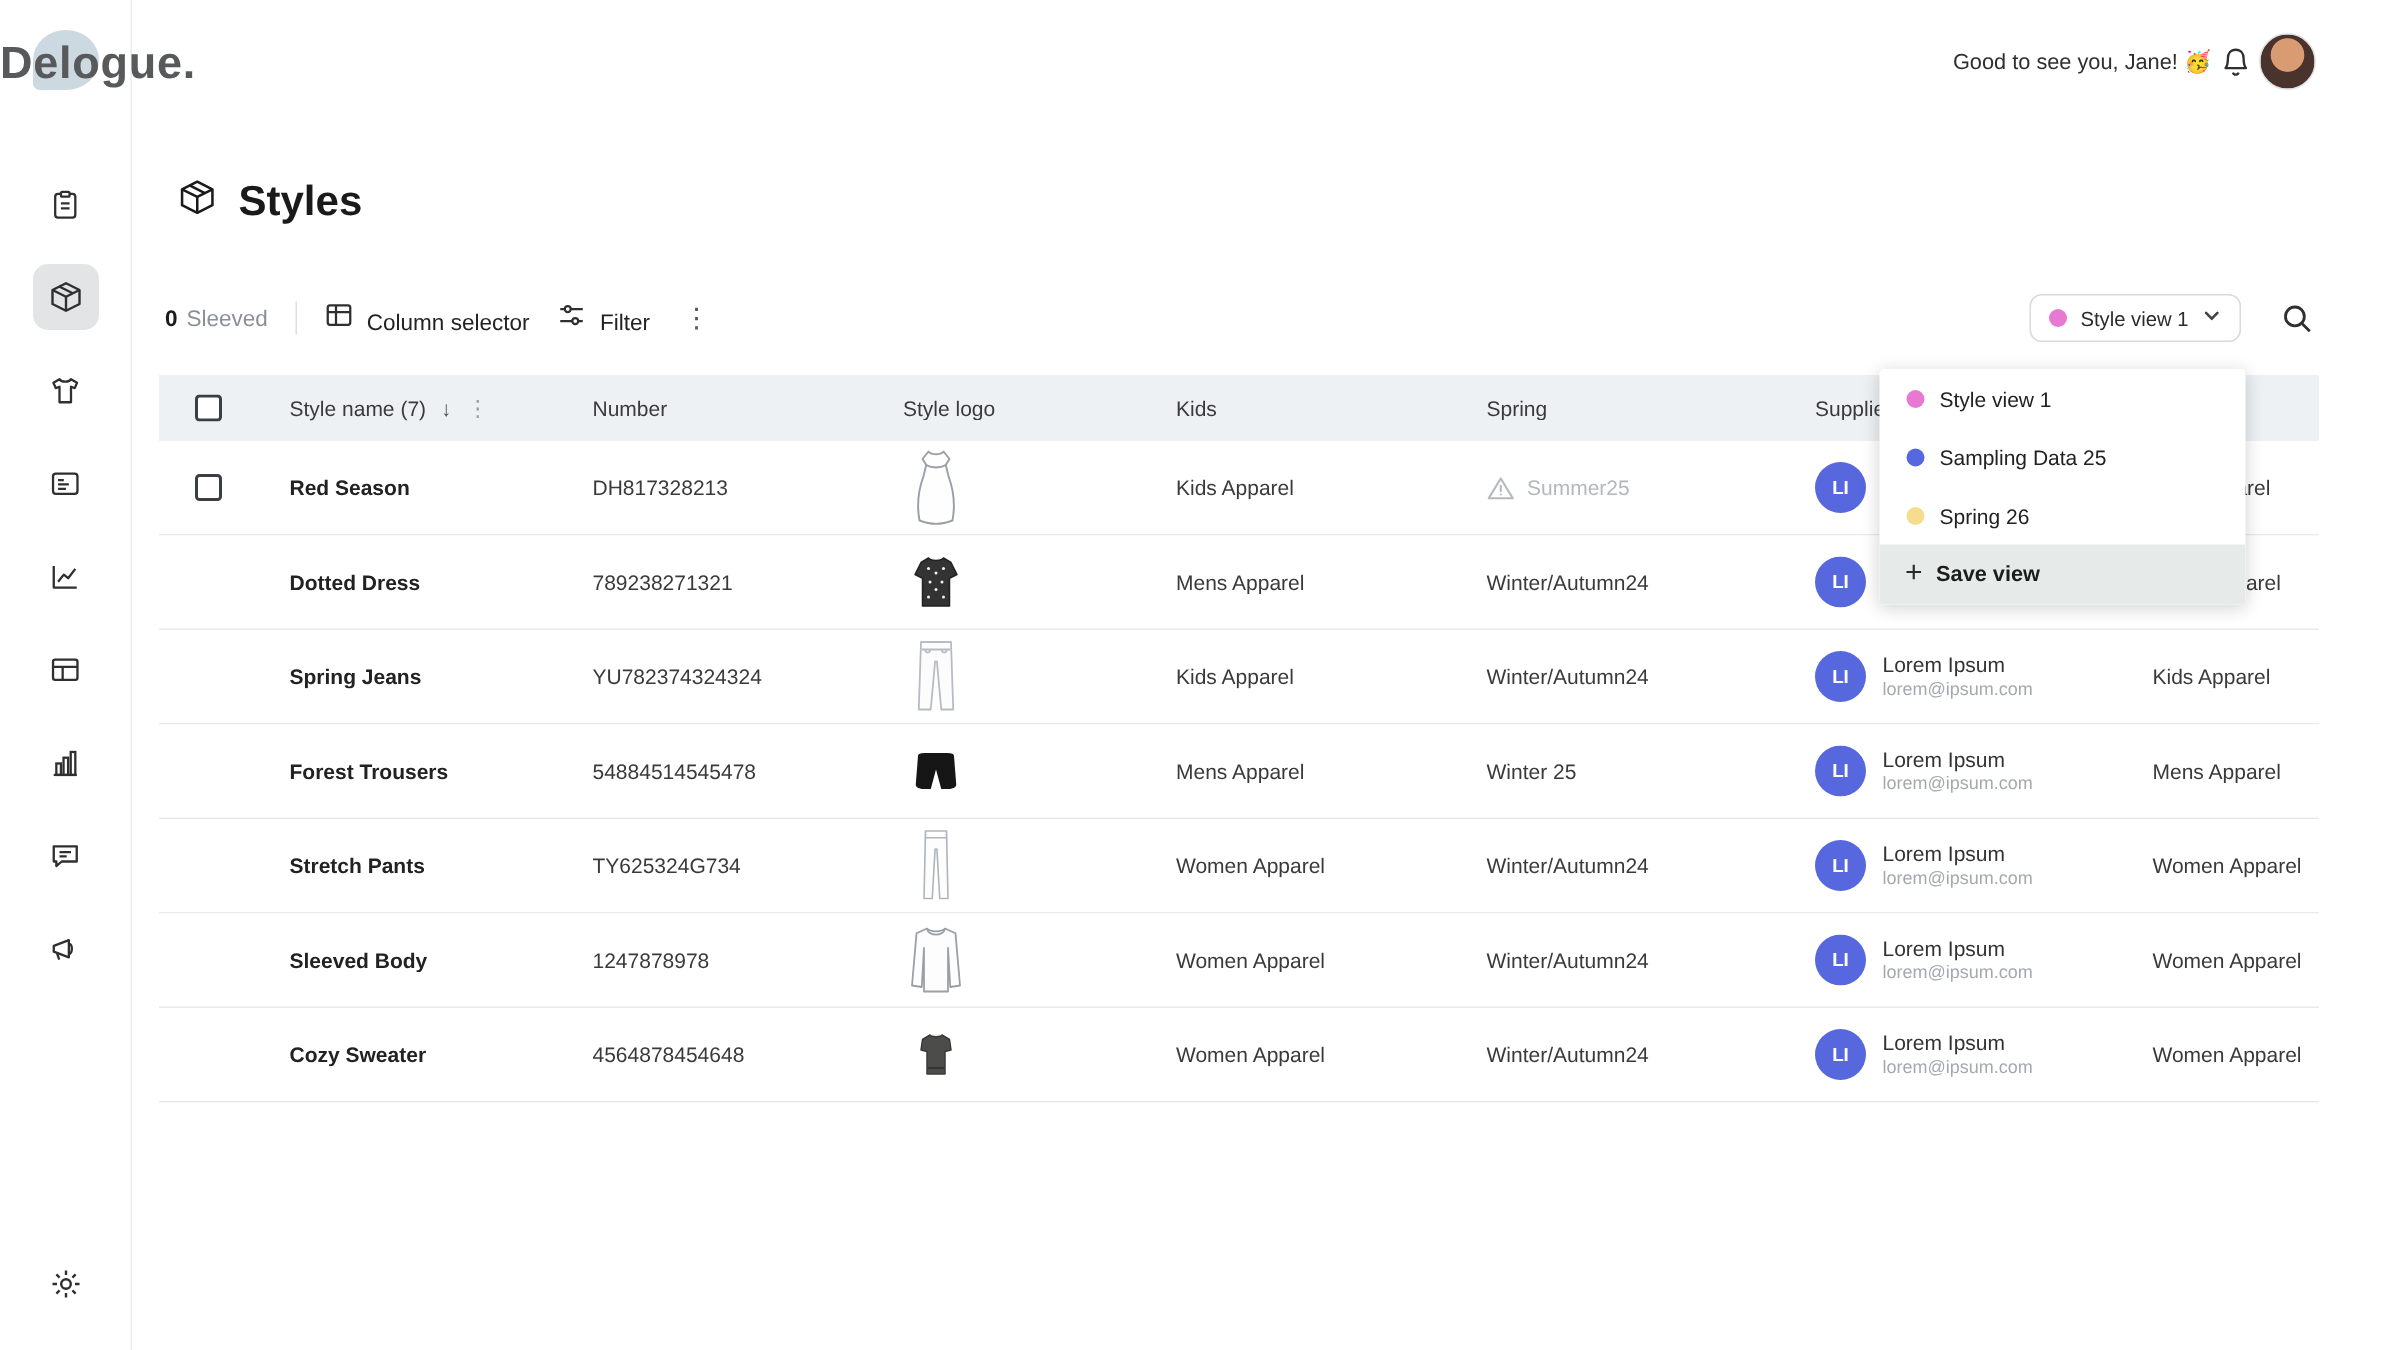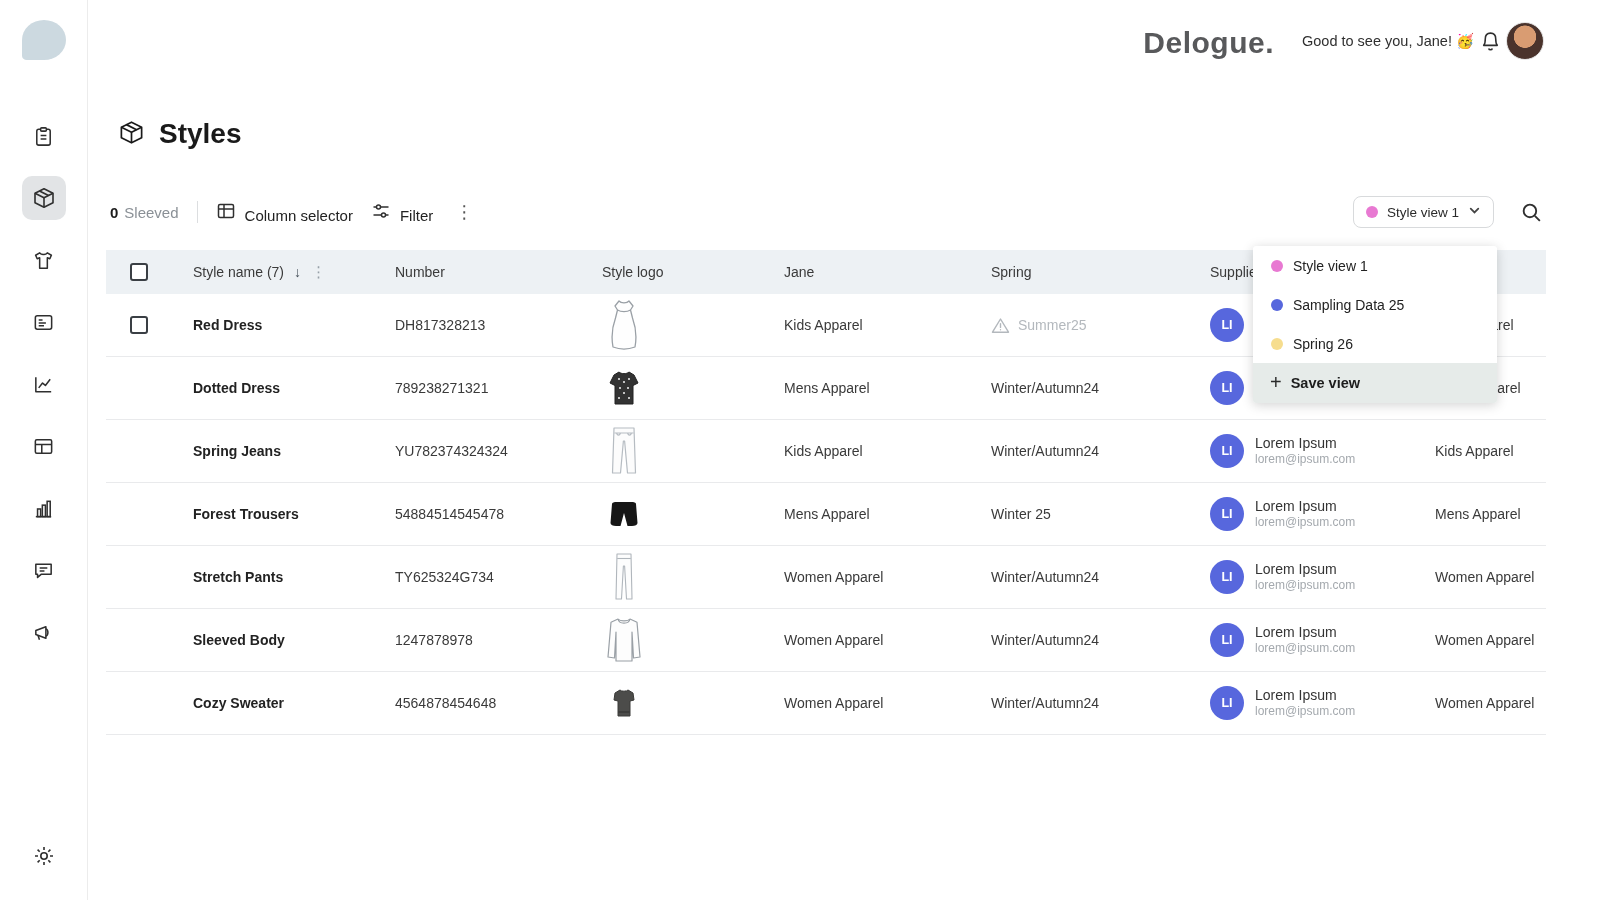--- a/index.html
+++ b/index.html
@@ -13,22 +13,22 @@
   .logo-blob { width:44px; height:40px; background:#ccd9e0;
     border-radius:55% 55% 55% 12%; margin-bottom:54px; }
   .nav { display:flex; flex-direction:column; gap:18px; align-items:center; }
   .nav-item { width:44px; height:44px; display:flex; align-items:center; justify-content:center;
     border-radius:10px; cursor:pointer; }
   .nav-item.active { background:#e2e4e6; }
   .nav-item svg { display:block; }
   .side-spacer { flex:1; }
 
   
-  .app-title { position:absolute; top:26px; left:0; width:1274px; text-align:right;
-    font-size:30px; font-weight:700; color:#58595b; letter-spacing:0.5px; pointer-events:none; z-index:1;padding-left:36px; }
+  .app-title { position:absolute; top:26px; left:0; width:1274px; text-align:left;
+    font-size:30px; font-weight:700; color:#58595b; letter-spacing:0.5px; pointer-events:none; z-index:1; }
   .top-right { position:absolute; top:22px; right:56px; display:flex; align-items:center; gap:4px; z-index:2; }
   .greeting { font-size:14.5px; color:#2f2f2f; }
   .bell { width:24px; height:24px; display:flex; align-items:center; justify-content:center; cursor:pointer; }
   .user-avatar { width:38px; height:38px; border-radius:50%;
     background:radial-gradient(circle at 50% 38%, #d99c72 0 38%, #4a332c 40% 100%);
     border:1px solid #e2e2e2; cursor:pointer; }
 
   
   .main { flex:1; position:relative; padding-top:92px; }
   .page-head { display:flex; align-items:center; gap:14px; margin:26px 0 0 30px; }
@@ -257,32 +257,32 @@
           </div>
         <div class="cell">
             <span class="h-name">
           <span>Style name (7)</span>
           <span class="sort-arrow">↓</span>
           <span class="h-kebab">⋮</span>
         </span>
           </div>
         <div class="cell">Number</div>
         <div class="cell">Style logo</div>
-        <div class="cell">Jane</div>
+        <div class="cell">Kids</div>
         <div class="cell">Spring</div>
         <div class="cell">Supplier</div>
         <div class="cell"></div>
       </div>
       <div>
           <div class="trow">
             <div class="cell c-check">
               <span class="checkbox"></span>
             </div>
             <div class="cell">
-              <span class="style-name">Red Dress</span>
+              <span class="style-name">Red Season</span>
             </div>
             <div class="cell">DH817328213</div>
             <div class="cell">
               <span class="logo-img">
                 <svg width="34" height="52" viewBox="0 0 34 52" fill="none" stroke="#9aa0a6" stroke-width="1.3" stroke-linejoin="round">
                   <path d="M12 2 C14 4.5 20 4.5 22 2 L26 7 L23.5 11 L25.5 19 C29.5 30 29.5 40 28 48 C20 51 14 51 6 48 C4.5 40 4.5 30 8.5 19 L10.5 11 L8 7 Z" fill="#fefefe"></path>
                   <path d="M10.5 11 C14 13.2 20 13.2 23.5 11"></path>
                 </svg>
               </span>
             </div>

